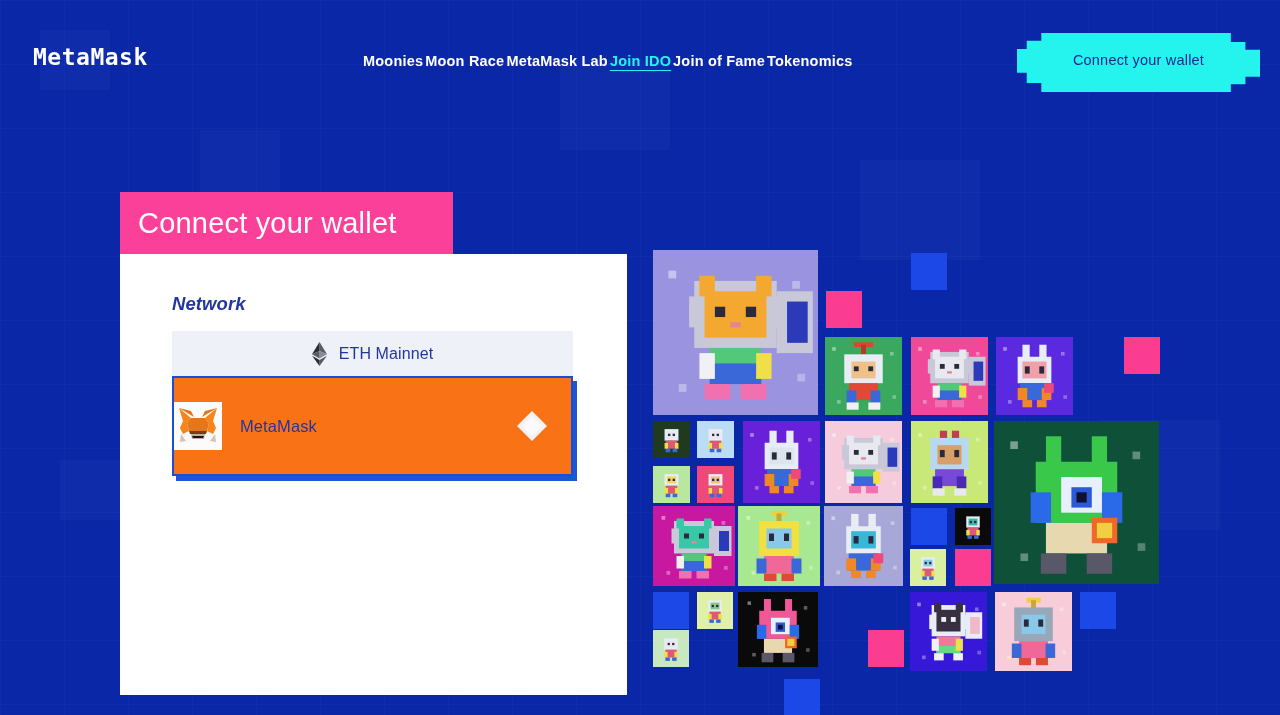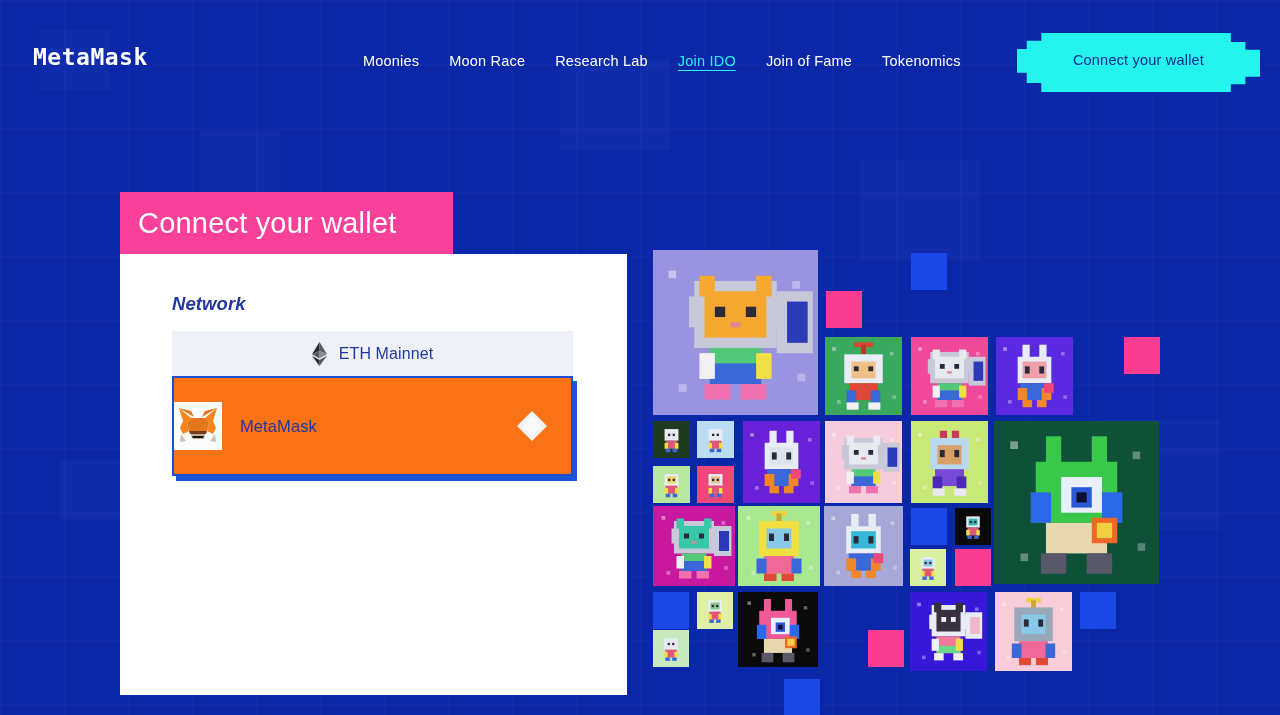--- a/index.html
+++ b/index.html
@@ -32,21 +32,21 @@
     position: absolute; left: 33px; top: 44px;
     color: #ffffff;
     font-family: "DejaVu Sans Mono", monospace;
     font-size: 23px;
     font-weight: 700;
     letter-spacing: 0.5px;
     white-space: nowrap;
   }
   .nav {
     position: absolute; left: 362px; top: 51px;
-    display: flex; align-items: center; gap: 28px;
+    display: flex; align-items: center;  font-weight: bold;
   }
   .nav-item {
     color: #ffffff;
     font-size: 14.5px;
     font-family: "Liberation Sans", sans-serif;
     letter-spacing: 0.2px;
     white-space: nowrap;
     cursor: pointer;
     padding: 2px 1px;
   }
@@ -599,21 +599,21 @@
     <div class="plain" style="left: 868px; top: 630px; width: 36px; height: 37px; background: rgb(251, 61, 146);"></div>
     <div class="plain" style="left: 1080px; top: 592px; width: 36px; height: 37px; background: rgb(28, 72, 232);"></div>
     <div class="plain" style="left: 784px; top: 679px; width: 36px; height: 36px; background: rgb(28, 72, 232);"></div>
   </div>
 
 <div class="header">
   <div class="logo">MetaMask</div>
   <div class="nav">
     <div class="nav-item">Moonies</div>
     <div class="nav-item">Moon Race</div>
-    <div class="nav-item">Research Lab</div>
+    <div class="nav-item">MetaMask Lab</div>
     <div class="nav-item active">Join IDO</div>
     <div class="nav-item">Join of Fame</div>
     <div class="nav-item">Tokenomics</div>
   </div>
   <button class="pixel-btn header-btn">Connect your wallet</button>
 </div>
 
 <div class="modal">
   <div class="modal-header">
     <div class="modal-title">Connect your wallet</div>

